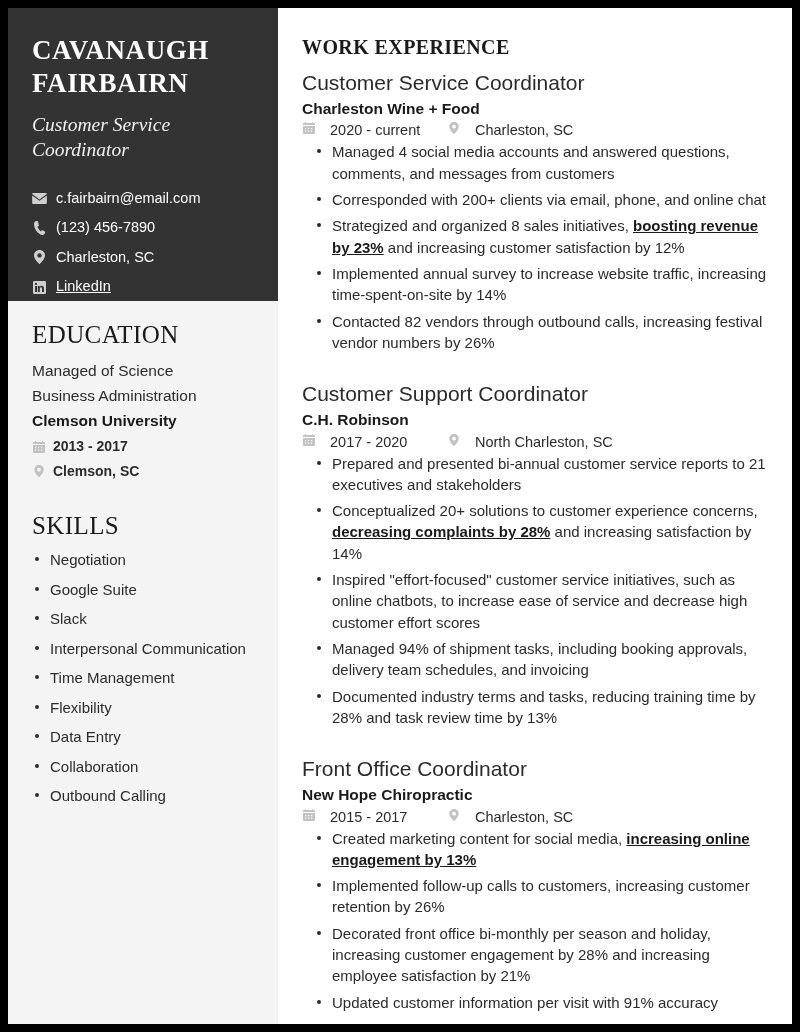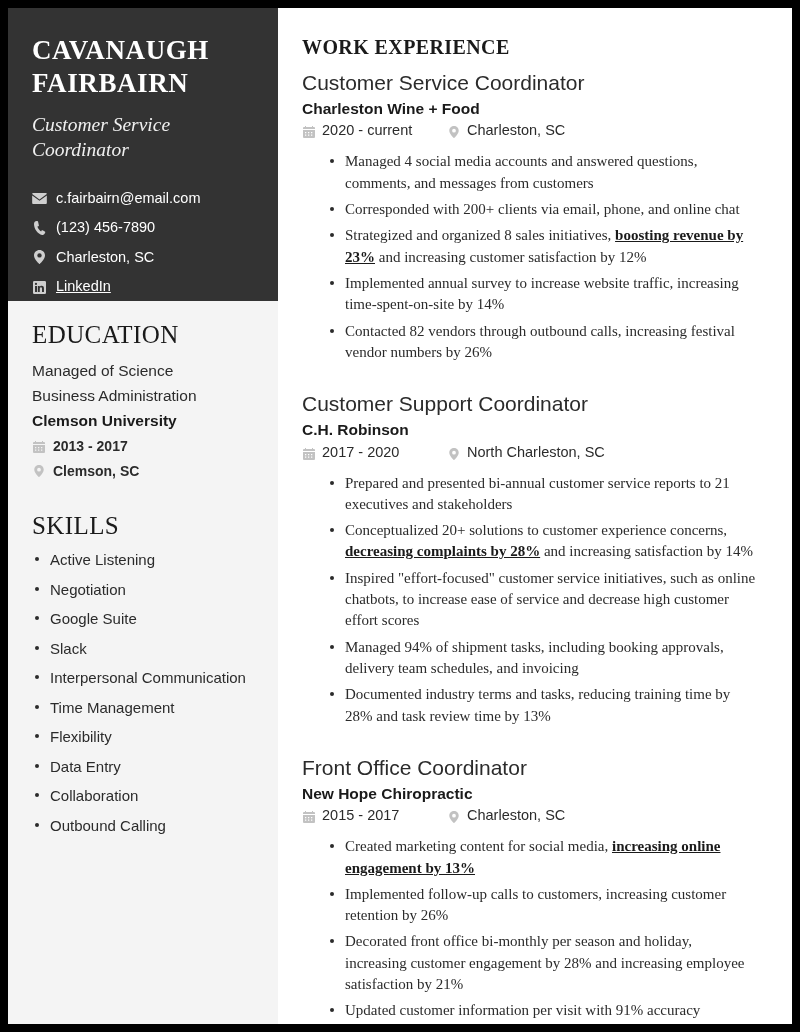--- a/index.html
+++ b/index.html
@@ -137,25 +137,25 @@
     font-weight:bold;
     color:#1a1a1a;
     line-height:1.3;
     margin:0 0 3px 0;
   }
   .job-meta{
     display:flex;align-items:center;
     font-size:14.5px;color:#2b2b2b;
     margin-bottom:3px;
   }
-  .job-meta .cell{display:flex;align-items:flex-end;gap:7px;}
+  .job-meta .cell{display:flex;align-items:flex-start;gap:15px;}
   .job-meta .cell.date{width:145px;flex:0 0 145px;}
   .job-meta .ic{width:13px;flex:0 0 13px;display:flex;align-items:center;justify-content:center;}
   .job-meta .ic svg{display:block;fill:#c2c2c2;}
-  ul.bullets{list-style:none;margin:13px;padding:0;font-family:Liberation Serif, serif;}
+  ul.bullets{list-style:none;margin:0;padding:0;}
   ul.bullets li{
     position:relative;
     padding-left:30px;
     font-size:15px;
     color:#2b2b2b;
     line-height:1.42;
     margin-bottom:5px;
   }
   ul.bullets li:before{
     content:"";
@@ -237,21 +237,20 @@
           </span>
           <span>Clemson, SC</span>
         </div>
       </div>
 
       <div class="skills-gap"></div>
 
       <div>
         <div class="sec-title">SKILLS</div>
         <ul class="skills">
-            <li>Active Listening</li>
             <li>Negotiation</li>
             <li>Google Suite</li>
             <li>Slack</li>
             <li>Interpersonal Communication</li>
             <li>Time Management</li>
             <li>Flexibility</li>
             <li>Data Entry</li>
             <li>Collaboration</li>
             <li>Outbound Calling</li>
           </ul>

